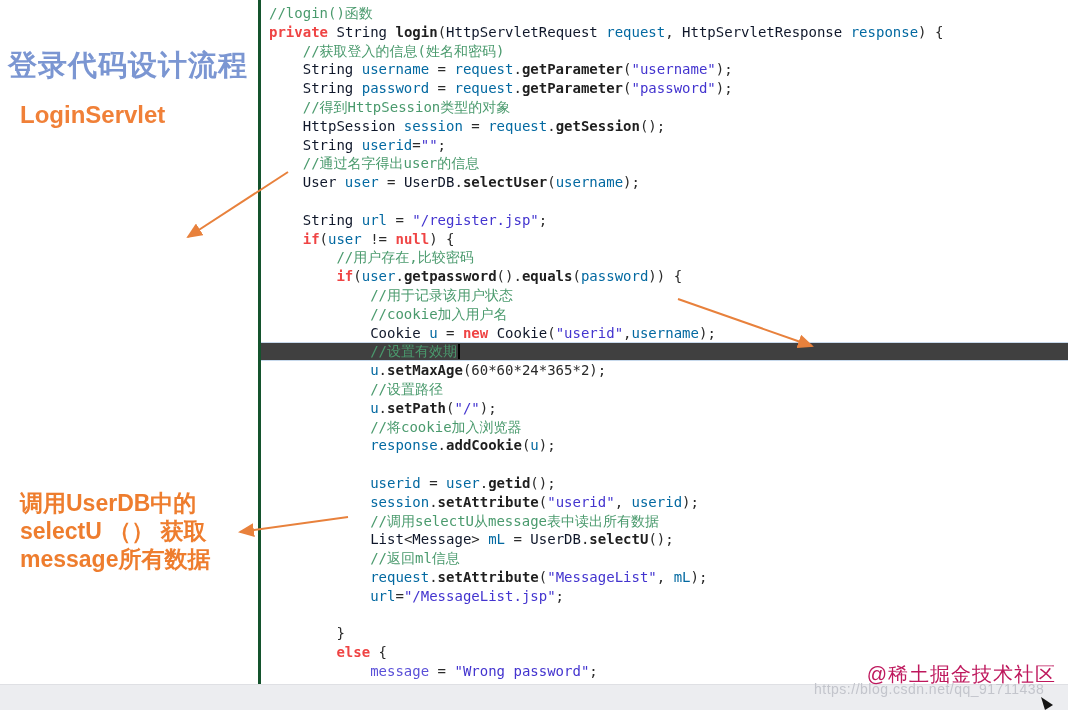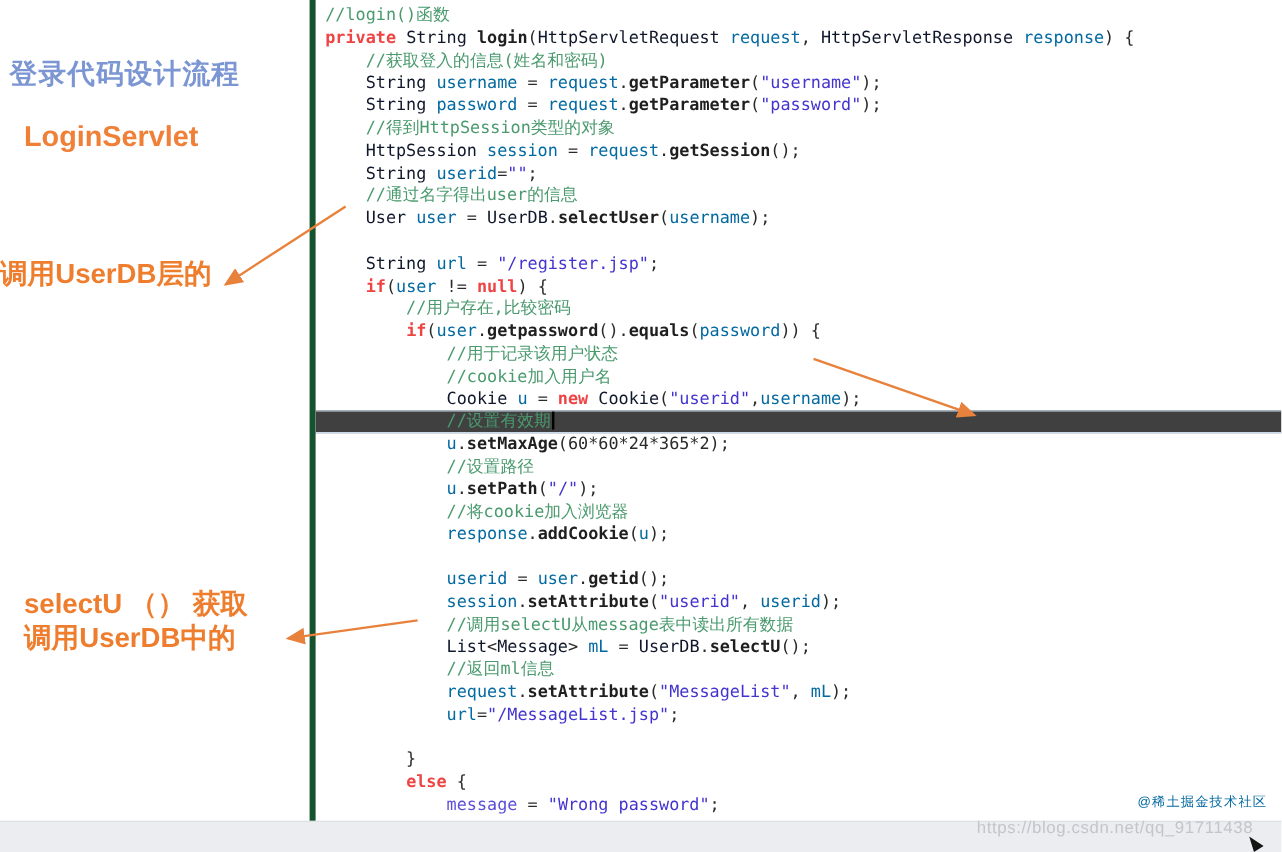--- a/index.html
+++ b/index.html
@@ -6,42 +6,42 @@
   body{
     position:relative;
     width:1068px;height:710px;
     background:#ffffff;
     overflow:hidden;
     font-family:"Liberation Sans","DejaVu Sans",sans-serif;
   }
   
   .slide-title{
     position:absolute;left:8px;top:46px;
-    font-size:23px;font-weight:700;letter-spacing:1px;
+    font-size:29px;font-weight:700;letter-spacing:1px;
     color:#7b96d2;
   }
   .servlet-title{
     position:absolute;left:20px;top:101px;
     font-size:24px;font-weight:700;
     color:#f08038;
   }
   .annotation{
     position:absolute;
     font-size:23px;font-weight:800;line-height:28px;
     color:#ee7d2e;
   }
   .annotation div{white-space:nowrap;}
   #ann-select-user{left:0;top:215px;line-height:27px;}
   #ann-select-u{left:20px;top:489px;}
   #ann-password{left:838px;top:341px;}
   
   .code-editor{
     position:absolute;left:258px;top:0;right:0;height:684px;
     background:#ffffff;
-    border-left:5px solid #14532d;
+    border-left:3px solid #14532d;
     padding-top:4px;
     font-family:"DejaVu Sans Mono","Liberation Mono",monospace;
     font-size:14px;line-height:18.8px;
     white-space:pre;
     overflow:hidden;
     cursor:text;
   }
   .code-line{height:18.8px;padding-left:8px;}
   .code-line.hl{
     background:#404040;
@@ -65,41 +65,41 @@
     position:absolute;left:0;top:0;width:1068px;height:710px;
     pointer-events:none;z-index:5;
   }
   
   .footer-bar{
     position:absolute;left:0;top:684px;width:1068px;height:26px;
     background:#ecedf0;border-top:1px solid #dfe0e4;
   }
   .wm-community{
     position:absolute;right:12px;top:661px;
-    font-size:11px;color:#0369a1;letter-spacing:1px;
+    font-size:20px;color:#be185d;letter-spacing:1px;
     z-index:6;
   }
   .wm-url{
     position:absolute;left:814px;top:681px;
     font-size:14px;color:#c3c5cc;letter-spacing:.5px;
     z-index:6;
   }
 </style>
 </head>
 <body>
 
 <div class="slide-title">登录代码设计流程</div>
 <div class="servlet-title">LoginServlet</div>
 
 <div class="annotation" id="ann-select-user">
-  <div>调用UserDB层的</div>
 </div>
 <div class="annotation" id="ann-select-u">
+  <div>调用UserDB中的</div>
   <div>selectU （） 获取</div>
-  <div>调用UserDB中的</div>
+  <div>message所有数据</div>
 </div>
 <div class="annotation" id="ann-password">
   <div>判断输入密码和</div>
   <div>user表中的密码一</div>
   <div>致</div>
 </div>
 
 <div class="code-editor"><div class="code-line"><span class="tk-c">//login()函数</span></div><div class="code-line"><span class="tk-k">private</span><span class="tk-p"> </span><span class="tk-t">String</span><span class="tk-p"> </span><span class="tk-m">login</span><span class="tk-p">(</span><span class="tk-t">HttpServletRequest</span><span class="tk-v"> request</span><span class="tk-p">, </span><span class="tk-t">HttpServletResponse</span><span class="tk-v"> response</span><span class="tk-p">) {</span></div><div class="code-line"><span class="tk-c">    //获取登入的信息(姓名和密码)</span></div><div class="code-line"><span class="tk-p">    </span><span class="tk-t">String</span><span class="tk-v"> username</span><span class="tk-p"> = </span><span class="tk-v">request</span><span class="tk-p">.</span><span class="tk-m">getParameter</span><span class="tk-p">(</span><span class="tk-s">"username"</span><span class="tk-p">);</span></div><div class="code-line"><span class="tk-p">    </span><span class="tk-t">String</span><span class="tk-v"> password</span><span class="tk-p"> = </span><span class="tk-v">request</span><span class="tk-p">.</span><span class="tk-m">getParameter</span><span class="tk-p">(</span><span class="tk-s">"password"</span><span class="tk-p">);</span></div><div class="code-line"><span class="tk-c">    //得到HttpSession类型的对象</span></div><div class="code-line"><span class="tk-p">    </span><span class="tk-t">HttpSession</span><span class="tk-v"> session</span><span class="tk-p"> = </span><span class="tk-v">request</span><span class="tk-p">.</span><span class="tk-m">getSession</span><span class="tk-p">();</span></div><div class="code-line"><span class="tk-p">    </span><span class="tk-t">String</span><span class="tk-v"> userid</span><span class="tk-p">=</span><span class="tk-s">""</span><span class="tk-p">;</span></div><div class="code-line"><span class="tk-c">    //通过名字得出user的信息</span></div><div class="code-line"><span class="tk-p">    </span><span class="tk-t">User</span><span class="tk-v"> user</span><span class="tk-p"> = </span><span class="tk-t">UserDB</span><span class="tk-p">.</span><span class="tk-sm">selectUser</span><span class="tk-p">(</span><span class="tk-v">username</span><span class="tk-p">);</span></div><div class="code-line"></div><div class="code-line"><span class="tk-p">    </span><span class="tk-t">String</span><span class="tk-v"> url</span><span class="tk-p"> = </span><span class="tk-s">"/register.jsp"</span><span class="tk-p">;</span></div><div class="code-line"><span class="tk-p">    </span><span class="tk-k">if</span><span class="tk-p">(</span><span class="tk-v">user</span><span class="tk-p"> != </span><span class="tk-k">null</span><span class="tk-p">) {</span></div><div class="code-line"><span class="tk-c">        //用户存在,比较密码</span></div><div class="code-line"><span class="tk-p">        </span><span class="tk-k">if</span><span class="tk-p">(</span><span class="tk-v">user</span><span class="tk-p">.</span><span class="tk-m">getpassword</span><span class="tk-p">().</span><span class="tk-m">equals</span><span class="tk-p">(</span><span class="tk-v">password</span><span class="tk-p">)) {</span></div><div class="code-line"><span class="tk-c">            //用于记录该用户状态</span></div><div class="code-line"><span class="tk-c">            //cookie加入用户名</span></div><div class="code-line"><span class="tk-p">            </span><span class="tk-t">Cookie</span><span class="tk-v"> u</span><span class="tk-p"> = </span><span class="tk-k">new</span><span class="tk-p"> </span><span class="tk-t">Cookie</span><span class="tk-p">(</span><span class="tk-s">"userid"</span><span class="tk-p">,</span><span class="tk-v">username</span><span class="tk-p">);</span></div><div class="code-line hl"><span class="tk-c">            //设置有效期</span><span class="caret"></span></div><div class="code-line"><span class="tk-p">            </span><span class="tk-v">u</span><span class="tk-p">.</span><span class="tk-m">setMaxAge</span><span class="tk-p">(60*60*24*365*2);</span></div><div class="code-line"><span class="tk-c">            //设置路径</span></div><div class="code-line"><span class="tk-p">            </span><span class="tk-v">u</span><span class="tk-p">.</span><span class="tk-m">setPath</span><span class="tk-p">(</span><span class="tk-s">"/"</span><span class="tk-p">);</span></div><div class="code-line"><span class="tk-c">            //将cookie加入浏览器</span></div><div class="code-line"><span class="tk-p">            </span><span class="tk-v">response</span><span class="tk-p">.</span><span class="tk-m">addCookie</span><span class="tk-p">(</span><span class="tk-v">u</span><span class="tk-p">);</span></div><div class="code-line"></div><div class="code-line"><span class="tk-p">            </span><span class="tk-v">userid</span><span class="tk-p"> = </span><span class="tk-v">user</span><span class="tk-p">.</span><span class="tk-m">getid</span><span class="tk-p">();</span></div><div class="code-line"><span class="tk-p">            </span><span class="tk-v">session</span><span class="tk-p">.</span><span class="tk-m">setAttribute</span><span class="tk-p">(</span><span class="tk-s">"userid"</span><span class="tk-p">, </span><span class="tk-v">userid</span><span class="tk-p">);</span></div><div class="code-line"><span class="tk-c">            //调用selectU从message表中读出所有数据</span></div><div class="code-line"><span class="tk-p">            </span><span class="tk-t">List</span><span class="tk-p">&lt;</span><span class="tk-t">Message</span><span class="tk-p">&gt; </span><span class="tk-v">mL</span><span class="tk-p"> = </span><span class="tk-t">UserDB</span><span class="tk-p">.</span><span class="tk-sm">selectU</span><span class="tk-p">();</span></div><div class="code-line"><span class="tk-c">            //返回ml信息</span></div><div class="code-line"><span class="tk-p">            </span><span class="tk-v">request</span><span class="tk-p">.</span><span class="tk-m">setAttribute</span><span class="tk-p">(</span><span class="tk-s">"MessageList"</span><span class="tk-p">, </span><span class="tk-v">mL</span><span class="tk-p">);</span></div><div class="code-line"><span class="tk-p">            </span><span class="tk-v">url</span><span class="tk-p">=</span><span class="tk-s">"/MessageList.jsp"</span><span class="tk-p">;</span></div><div class="code-line"></div><div class="code-line"><span class="tk-p">        }</span></div><div class="code-line"><span class="tk-p">        </span><span class="tk-k">else</span><span class="tk-p"> {</span></div><div class="code-line"><span class="tk-p">            </span><span class="tk-f">message</span><span class="tk-p"> = </span><span class="tk-s">"Wrong password"</span><span class="tk-p">;</span></div></div>
 
 <svg class="arrow-layer" viewBox="0 0 1068 710" xmlns="http://www.w3.org/2000/svg">

